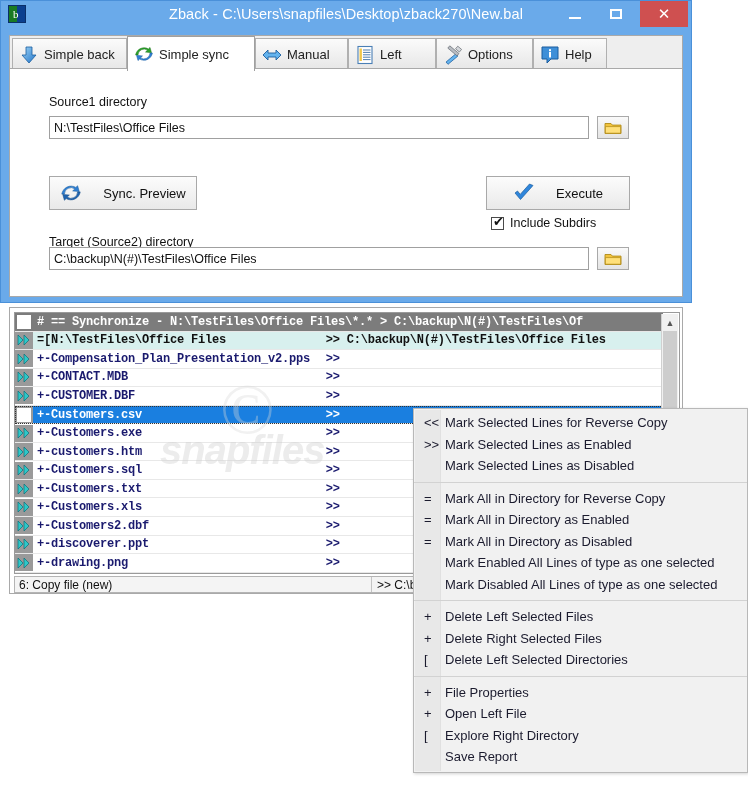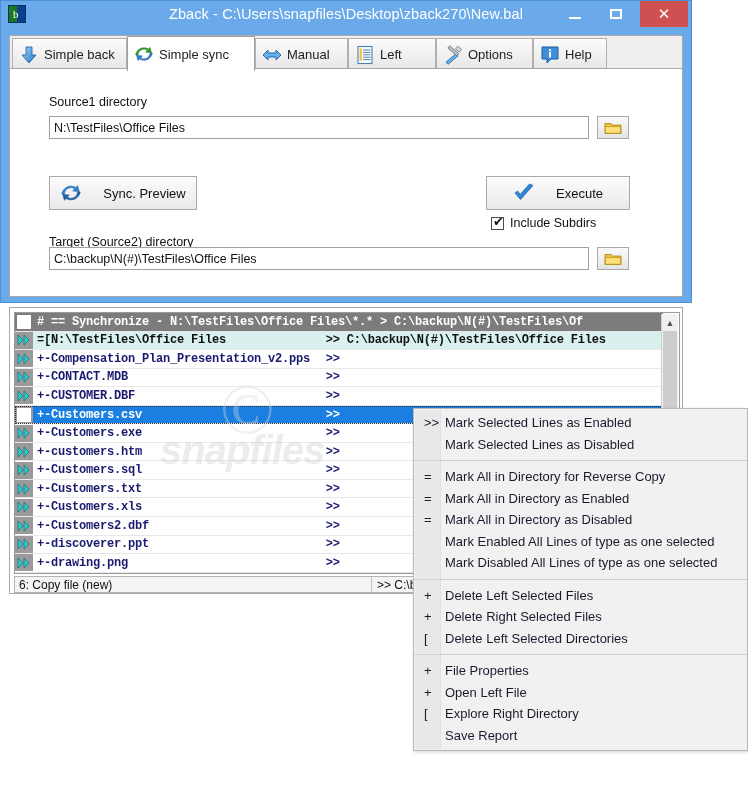--- a/index.html
+++ b/index.html
@@ -758,20 +758,21 @@
 </div>
 
 <div id="watermark">
   <span class="wm-c">©</span>
   <span class="wm-text">snapfiles</span>
 </div>
 
 <div id="context-menu">
   <div class="gutter"></div>
   <div id="menu-body">
+      <div class="menu-item"><span class="pfx">&lt;&lt;</span><span>Mark Selected Lines for Reverse Copy</span></div>
       <div class="menu-item"><span class="pfx">&gt;&gt;</span><span>Mark Selected Lines as Enabled</span></div>
       <div class="menu-item"><span class="pfx"></span><span>Mark Selected Lines as Disabled</span></div>
       <div class="menu-sep"></div>
       <div class="menu-item"><span class="pfx">=</span><span>Mark All in Directory for Reverse Copy</span></div>
       <div class="menu-item"><span class="pfx">=</span><span>Mark All in Directory as Enabled</span></div>
       <div class="menu-item"><span class="pfx">=</span><span>Mark All in Directory as Disabled</span></div>
       <div class="menu-item"><span class="pfx"></span><span>Mark Enabled All Lines of type as one selected</span></div>
       <div class="menu-item"><span class="pfx"></span><span>Mark Disabled All Lines of type as one selected</span></div>
       <div class="menu-sep"></div>
       <div class="menu-item"><span class="pfx">+</span><span>Delete Left Selected Files</span></div>

